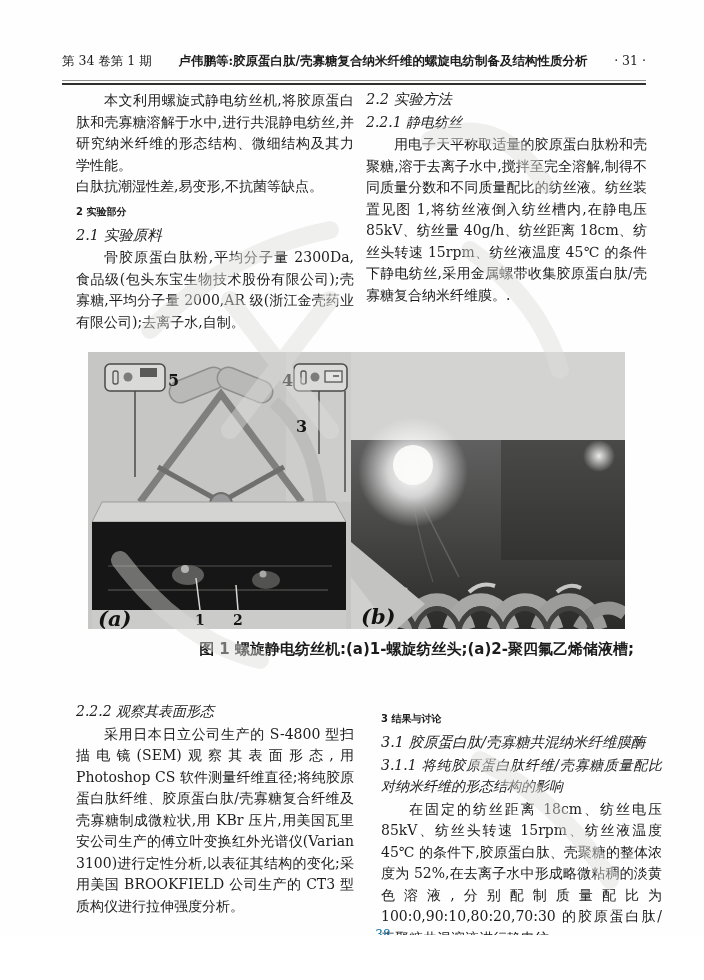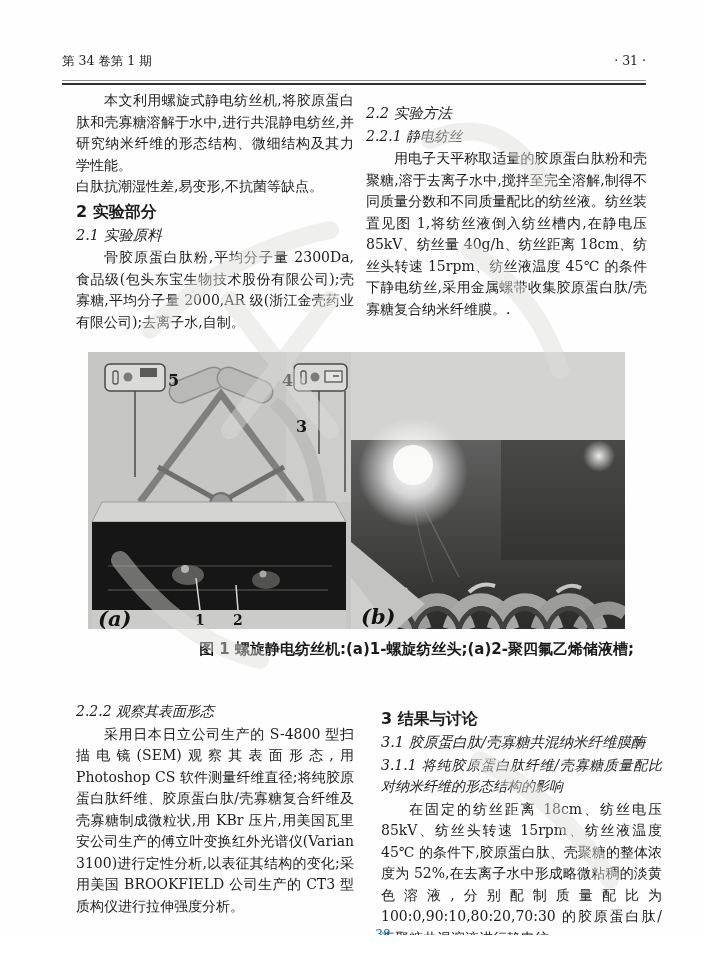--- a/index.html
+++ b/index.html
@@ -9,27 +9,27 @@
   }
   
   .hdr{position:absolute;top:53px;left:62px;width:584px;display:flex;
        justify-content:space-between;align-items:baseline;font-size:12.5px;white-space:nowrap;}
   .hdr .rtitle{font-weight:bold;overflow:hidden;text-overflow:ellipsis;margin:0 8px;}
   .rule-thin{position:absolute;top:80px;left:62px;width:584px;height:1px;background:#8f8f8d;}
   .rule-thick{position:absolute;top:83px;left:62px;width:584px;height:2px;background:#2f2f2d;}
   
   .col{position:absolute;}
   .colTL{left:76px;top:90px;width:278px;}
-  .colTR{left:366px;top:102px;width:281px;}
+  .colTR{left:366px;top:88px;width:281px;}
   .colBL{left:76px;top:700px;width:278px;}
   .colBR{left:366px;top:705px;width:281px;margin-left:15px;}
   p.body{margin:0;font-size:14px;line-height:21.5px;text-align:justify;}
   .ind{text-indent:2em;}
   .h-l1{margin:3px 0 2px 0;font-family:"DejaVu Sans","Liberation Sans",sans-serif;
-        font-weight:bold;font-size:16px;line-height:22px;}
+        font-weight:bold;font-size:10px;line-height:22px;}
   .h-l2{margin:1px 0;font-style:italic;font-weight:normal;font-size:14.5px;line-height:21.5px;}
   .h-l3{margin:1px 0;font-style:italic;font-weight:normal;font-size:14px;line-height:21.5px;text-align:justify;}
   
   .photos{position:absolute;left:88px;top:352px;width:537px;height:277px;display:flex;}
   .photos svg{display:block;}
   .caption{position:absolute;left:74px;top:638px;width:560px;text-align:right;
            font-family:"DejaVu Sans","Liberation Sans",sans-serif;font-weight:bold;
            font-size:15px;line-height:22px;}
   
   .footer{position:absolute;left:0;top:928px;width:704px;text-align:center;
@@ -38,20 +38,21 @@
   .watermark{position:absolute;left:0;top:0;width:704px;height:980px;
              pointer-events:none;z-index:9;}
 </style>
 </head>
 <body>
 
 <div class="page">
 
   <div class="hdr">
     <span>第 34 卷第 1 期</span>
+    <span class="rtitle">卢伟鹏等:胶原蛋白肽/壳寡糖复合纳米纤维的螺旋电纺制备及结构性质分析</span>
     <span>· 31 ·</span>
   </div>
   <div class="rule-thin"></div>
   <div class="rule-thick"></div>
 
   <div class="col colTL">
     <p class="body ind">本文利用螺旋式静电纺丝机,将胶原蛋白肽和壳寡糖溶解于水中,进行共混静电纺丝,并研究纳米纤维的形态结构、微细结构及其力学性能。</p>
     <p class="body">白肽抗潮湿性差,易变形,不抗菌等缺点。</p>
     <h2 class="h-l1">2  实验部分</h2>
     <h3 class="h-l2">2.1  实验原料</h3>

